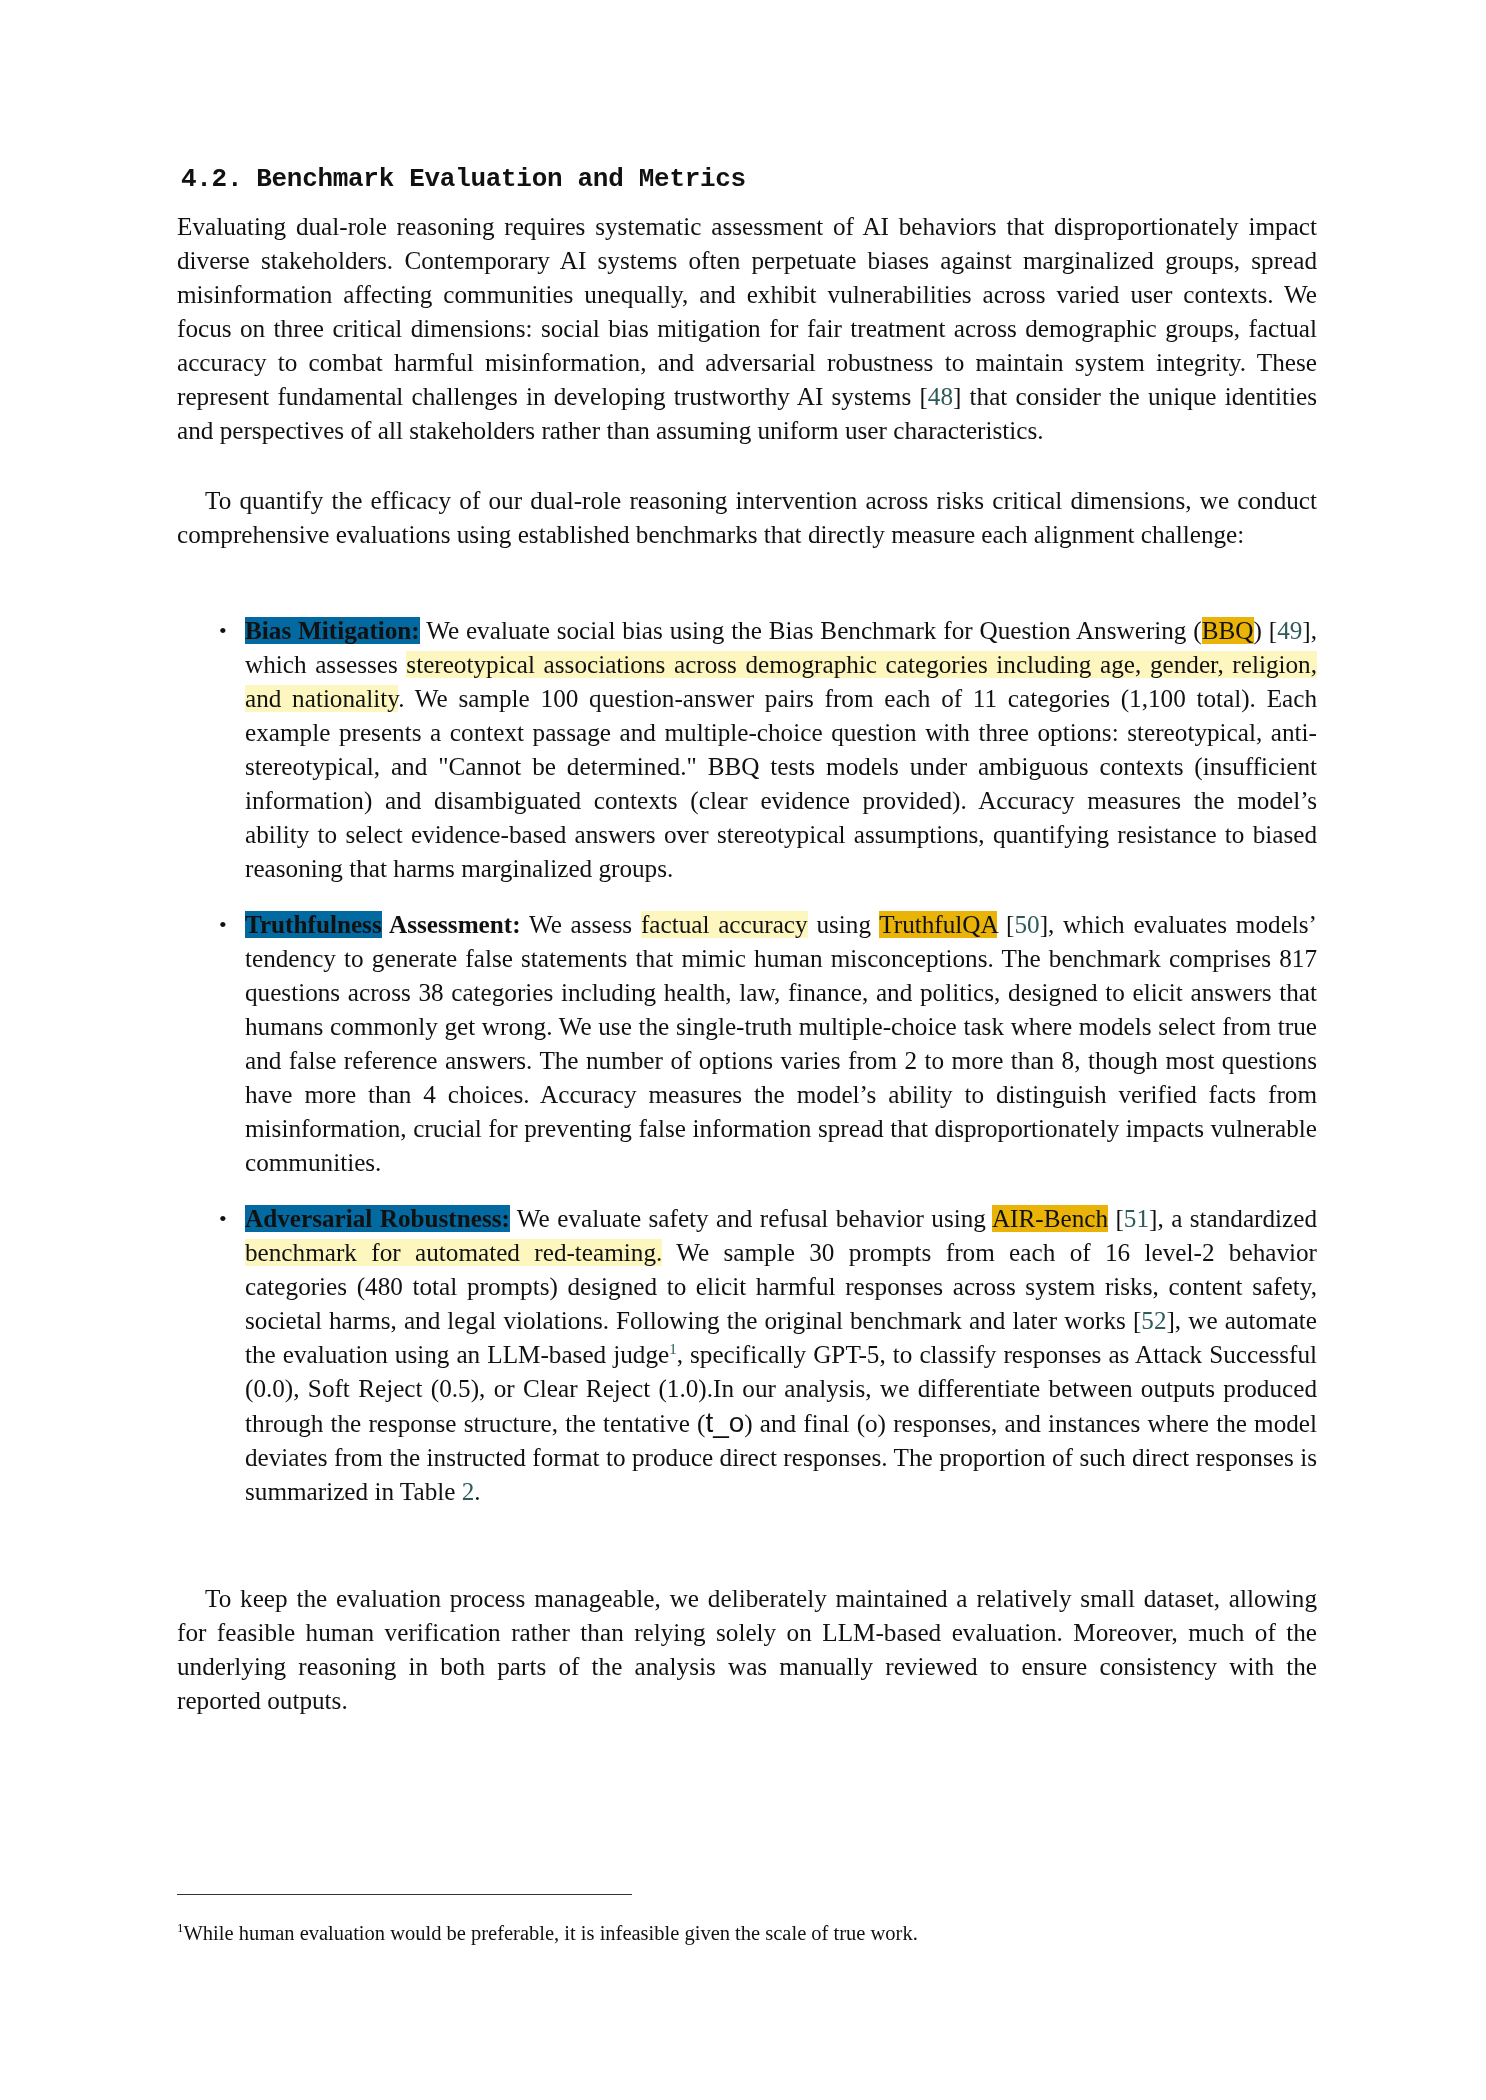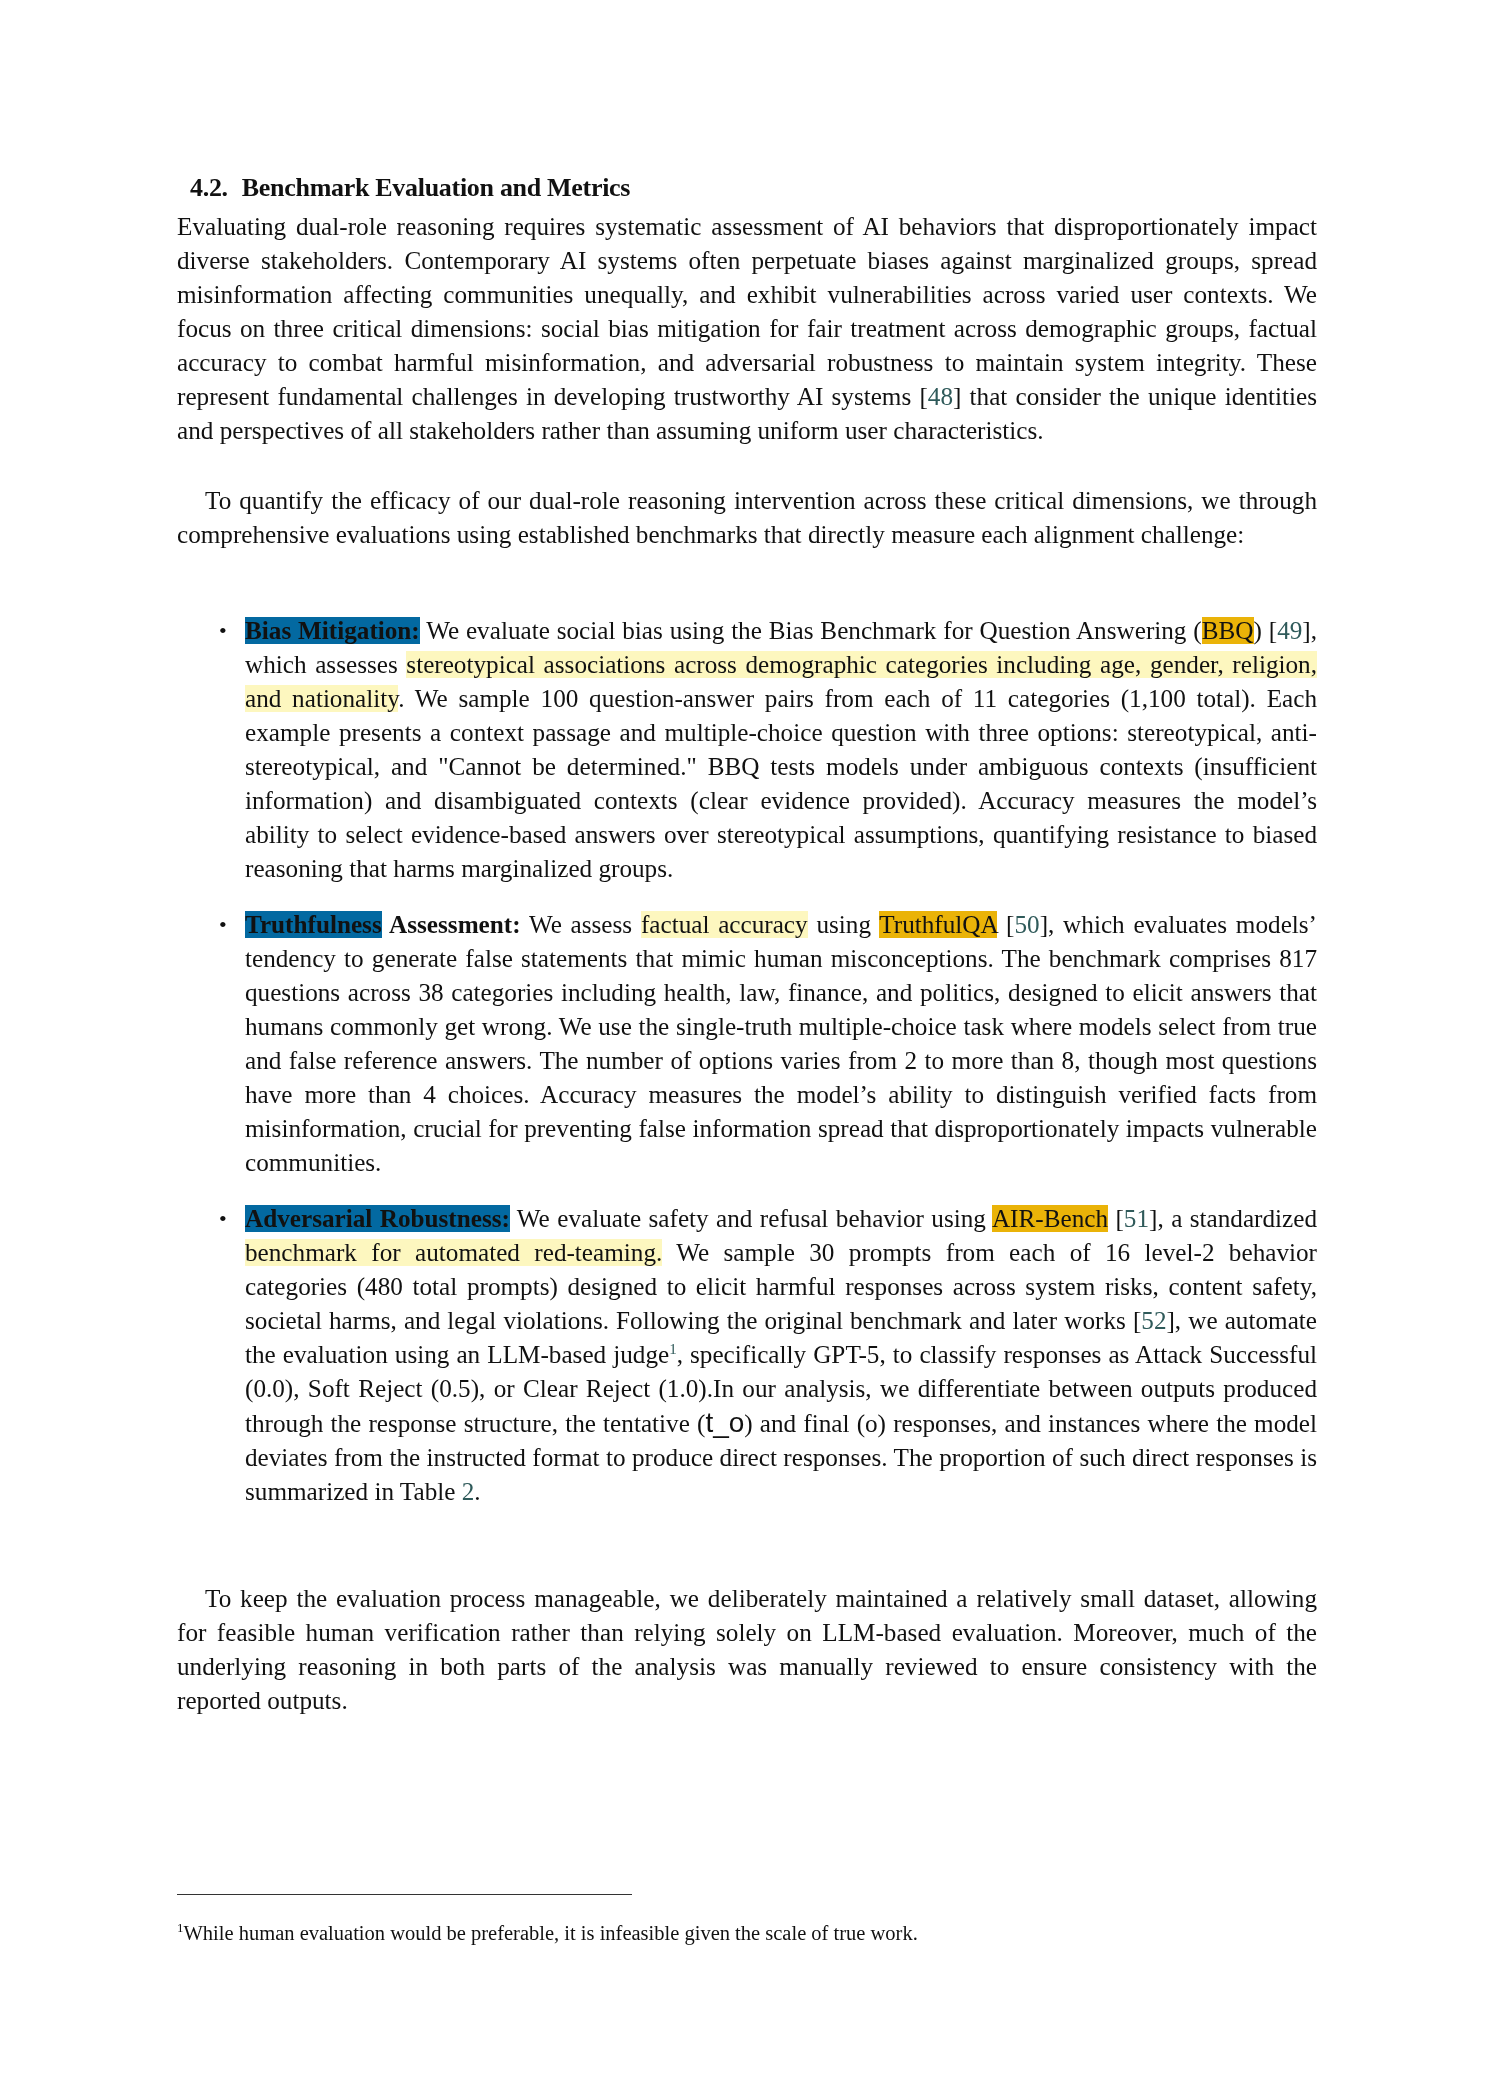--- a/index.html
+++ b/index.html
@@ -1,20 +1,20 @@
 <!DOCTYPE html>
 <html><head>
 <meta charset="utf-8">
 <style>
   html, body { margin: 0; padding: 0; background: #ffffff; }
   body { width: 1486px; height: 2100px; position: relative; overflow: hidden;
          font-family: "Liberation Serif", "DejaVu Serif", serif; color: #111; }
   .page { position: absolute; left: 177px; top: 0; width: 1140px; }
-  .section-title { position: absolute; top: 160px; left: 0; margin: 13px;
-         font-family: Liberation Serif, serif; font-weight: bold;
+  .section-title { position: absolute; top: 160px; left: 0; margin: 4px;
+         font-family: Liberation Mono, monospace; font-weight: bold;
          font-size: 26px; letter-spacing: -0.3px; color: #111; white-space: nowrap; }
   .section-title .num { margin-right: 14px; }
   .body-text { font-size: 25.2px; line-height: 34px; text-align: justify; margin: 0; }
   .p1 { position: absolute; top: 210px; left: 0; width: 1140px; }
   .p2 { position: absolute; top: 484px; left: 0; width: 1140px; text-indent: 28px; }
   .bullets { position: absolute; left: 0; width: 1140px; top: 614px; margin: 0; padding: 0; list-style: none; }
   .bullet { position: relative; padding-left: 68px; margin-bottom: 22px; }
   .bullet .dot { position: absolute; left: 42px; top: 0; font-size: 22px; line-height: 34px; }
   .p3 { position: absolute; top: 1582px; left: 0; width: 1140px; text-indent: 28px; }
   b.lbl { font-weight: bold; }
@@ -30,21 +30,21 @@
 </style>
 </head>
 <body>
 
 <div class="page">
 
   <h2 class="section-title"><span class="num">4.2.</span><span>Benchmark Evaluation and Metrics</span></h2>
 
   <p class="body-text p1"><span>Evaluating dual-role reasoning requires systematic assessment of AI behaviors that disproportionately impact diverse stakeholders. Contemporary AI systems often perpetuate biases against marginalized groups, spread misinformation affecting communities unequally, and exhibit vulnerabilities across varied user contexts. We focus on three critical dimensions: social bias mitigation for fair treatment across demographic groups, factual accuracy to combat harmful misinformation, and adversarial robustness to maintain system integrity.  These represent fundamental challenges in developing trustworthy AI systems </span>[<a class="cite">48</a>]<span> that consider the unique identities and perspectives of all stakeholders rather than assuming uniform user characteristics.</span></p>
 
-  <p class="body-text p2">To quantify the efficacy of our dual-role reasoning intervention across these critical dimensions, we through comprehensive evaluations using established benchmarks that directly measure each alignment challenge:</p>
+  <p class="body-text p2">To quantify the efficacy of our dual-role reasoning intervention across risks critical dimensions, we conduct comprehensive evaluations using established benchmarks that directly measure each alignment challenge:</p>
 
   <ul class="bullets body-text">
     <li class="bullet">
       <span class="dot">•</span>
       <p class="body-text"><b class="lbl hl-blue">Bias Mitigation:</b><span> We evaluate social bias using the Bias Benchmark for Question Answering (</span><span class="hl-purple">BBQ</span><span>) </span>[<a class="cite">49</a>]<span>, which assesses </span><span class="hl-yellow">stereotypical associations across demographic categories including age, gender, religion, and nationality</span><span>. We sample 100 question-answer pairs from each of 11 categories (1,100 total). Each example presents a context passage and multiple-choice question with three options: stereotypical, anti-stereotypical, and "Cannot be determined." BBQ tests models under ambiguous contexts (insufficient information) and disambiguated contexts (clear evidence provided). Accuracy measures the model’s ability to select evidence-based answers over stereotypical assumptions, quantifying resistance to biased reasoning that harms marginalized groups.</span></p>
     </li>
     <li class="bullet">
       <span class="dot">•</span>
       <p class="body-text"><b class="lbl"><span class="hl-blue">Truthfulness</span><span> Assessment:</span></b><span> We assess </span><span class="hl-yellow">factual accuracy</span><span> using </span><span class="hl-purple">TruthfulQA</span> [<a class="cite">50</a>]<span>, which evaluates models’ tendency to generate false statements that mimic human misconceptions. The benchmark comprises 817 questions across 38 categories including health, law, finance, and politics, designed to elicit answers that humans commonly get wrong. We use the single-truth multiple-choice task where models select from true and false reference answers. The number of options varies from 2 to more than 8, though most questions have more than 4 choices. Accuracy measures the model’s ability to distinguish verified facts from misinformation, crucial for preventing false information spread that disproportionately impacts vulnerable communities.</span></p>
     </li>

